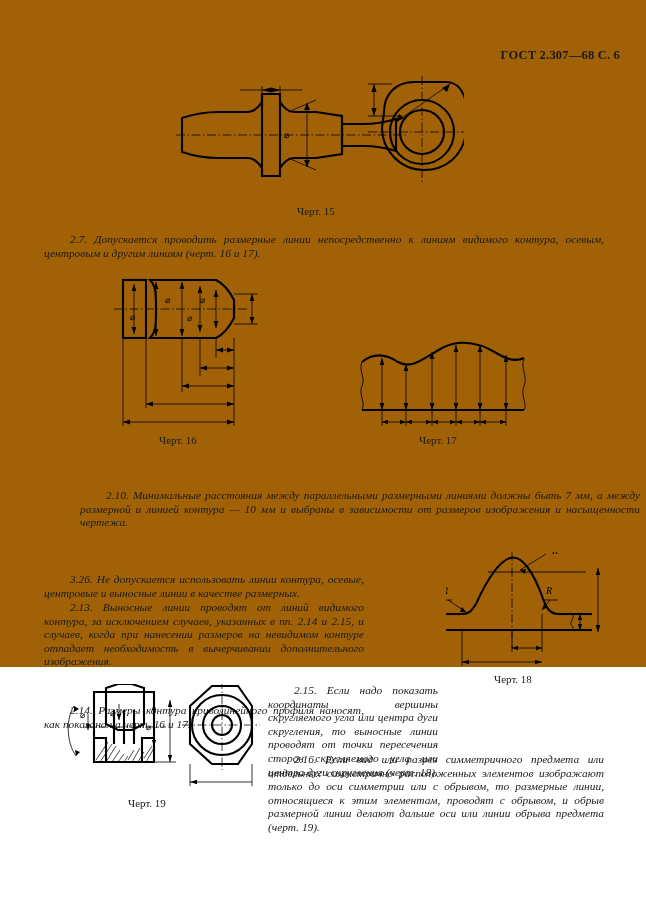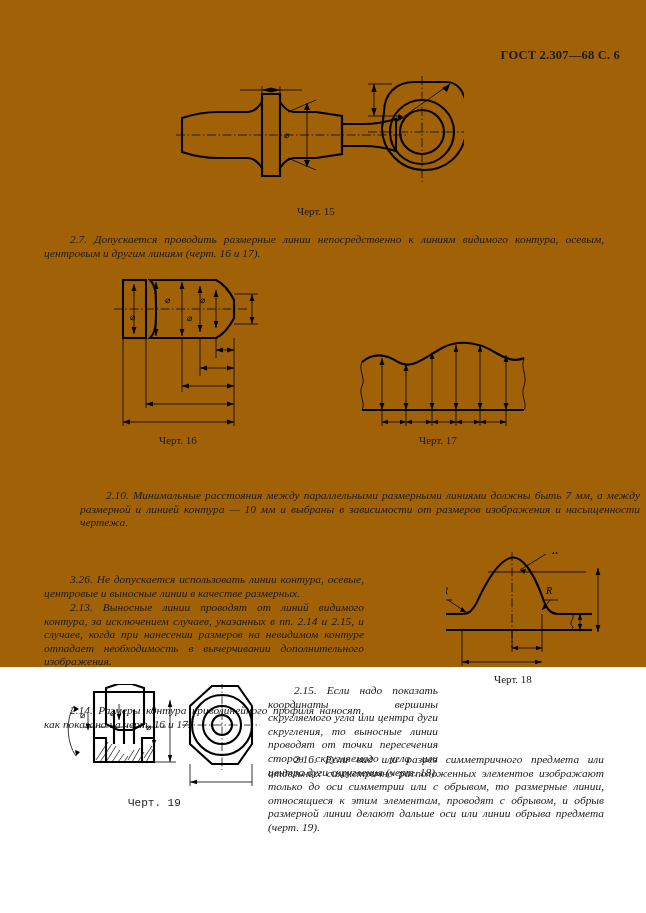--- a/index.html
+++ b/index.html
@@ -393,19 +393,19 @@
         <line class="axis" x1="2" y1="41" x2="80" y2="41"></line>
         <line class="axis" x1="42" y1="-4" x2="42" y2="86"></line>
 
         <line class="dim" x1="10" y1="80" x2="10" y2="102"></line>
         <line class="dim" x1="72" y1="80" x2="72" y2="102"></line>
         <line class="dim" x1="10" y1="98" x2="72" y2="98"></line>
         <path d="M10,98 l7,-2.3 l0,4.6 Z" fill="#000"></path>
       </g>
     </svg>
   </div>
-  <div class="caption" style="left:128px; top:797px;font-family:Liberation Mono, monospace;">Черт. 19</div>
+  <div class="caption" style="left:128px; top:797px;">Черт. 19</div>
 
   <div class="para" style="left:268px; top:753px; width:336px;">
     <span class="ind">2.16.  Если вид или разрез симметричного предмета или отдельных симметрично расположенных элементов изображают только до оси симметрии или с обрывом, то размерные линии, относящиеся к этим элементам, проводят с обрывом, и обрыв размерной линии делают дальше оси или линии обрыва предмета (черт. 19).</span>
   </div>
 
 </div>
 
 </body></html>

